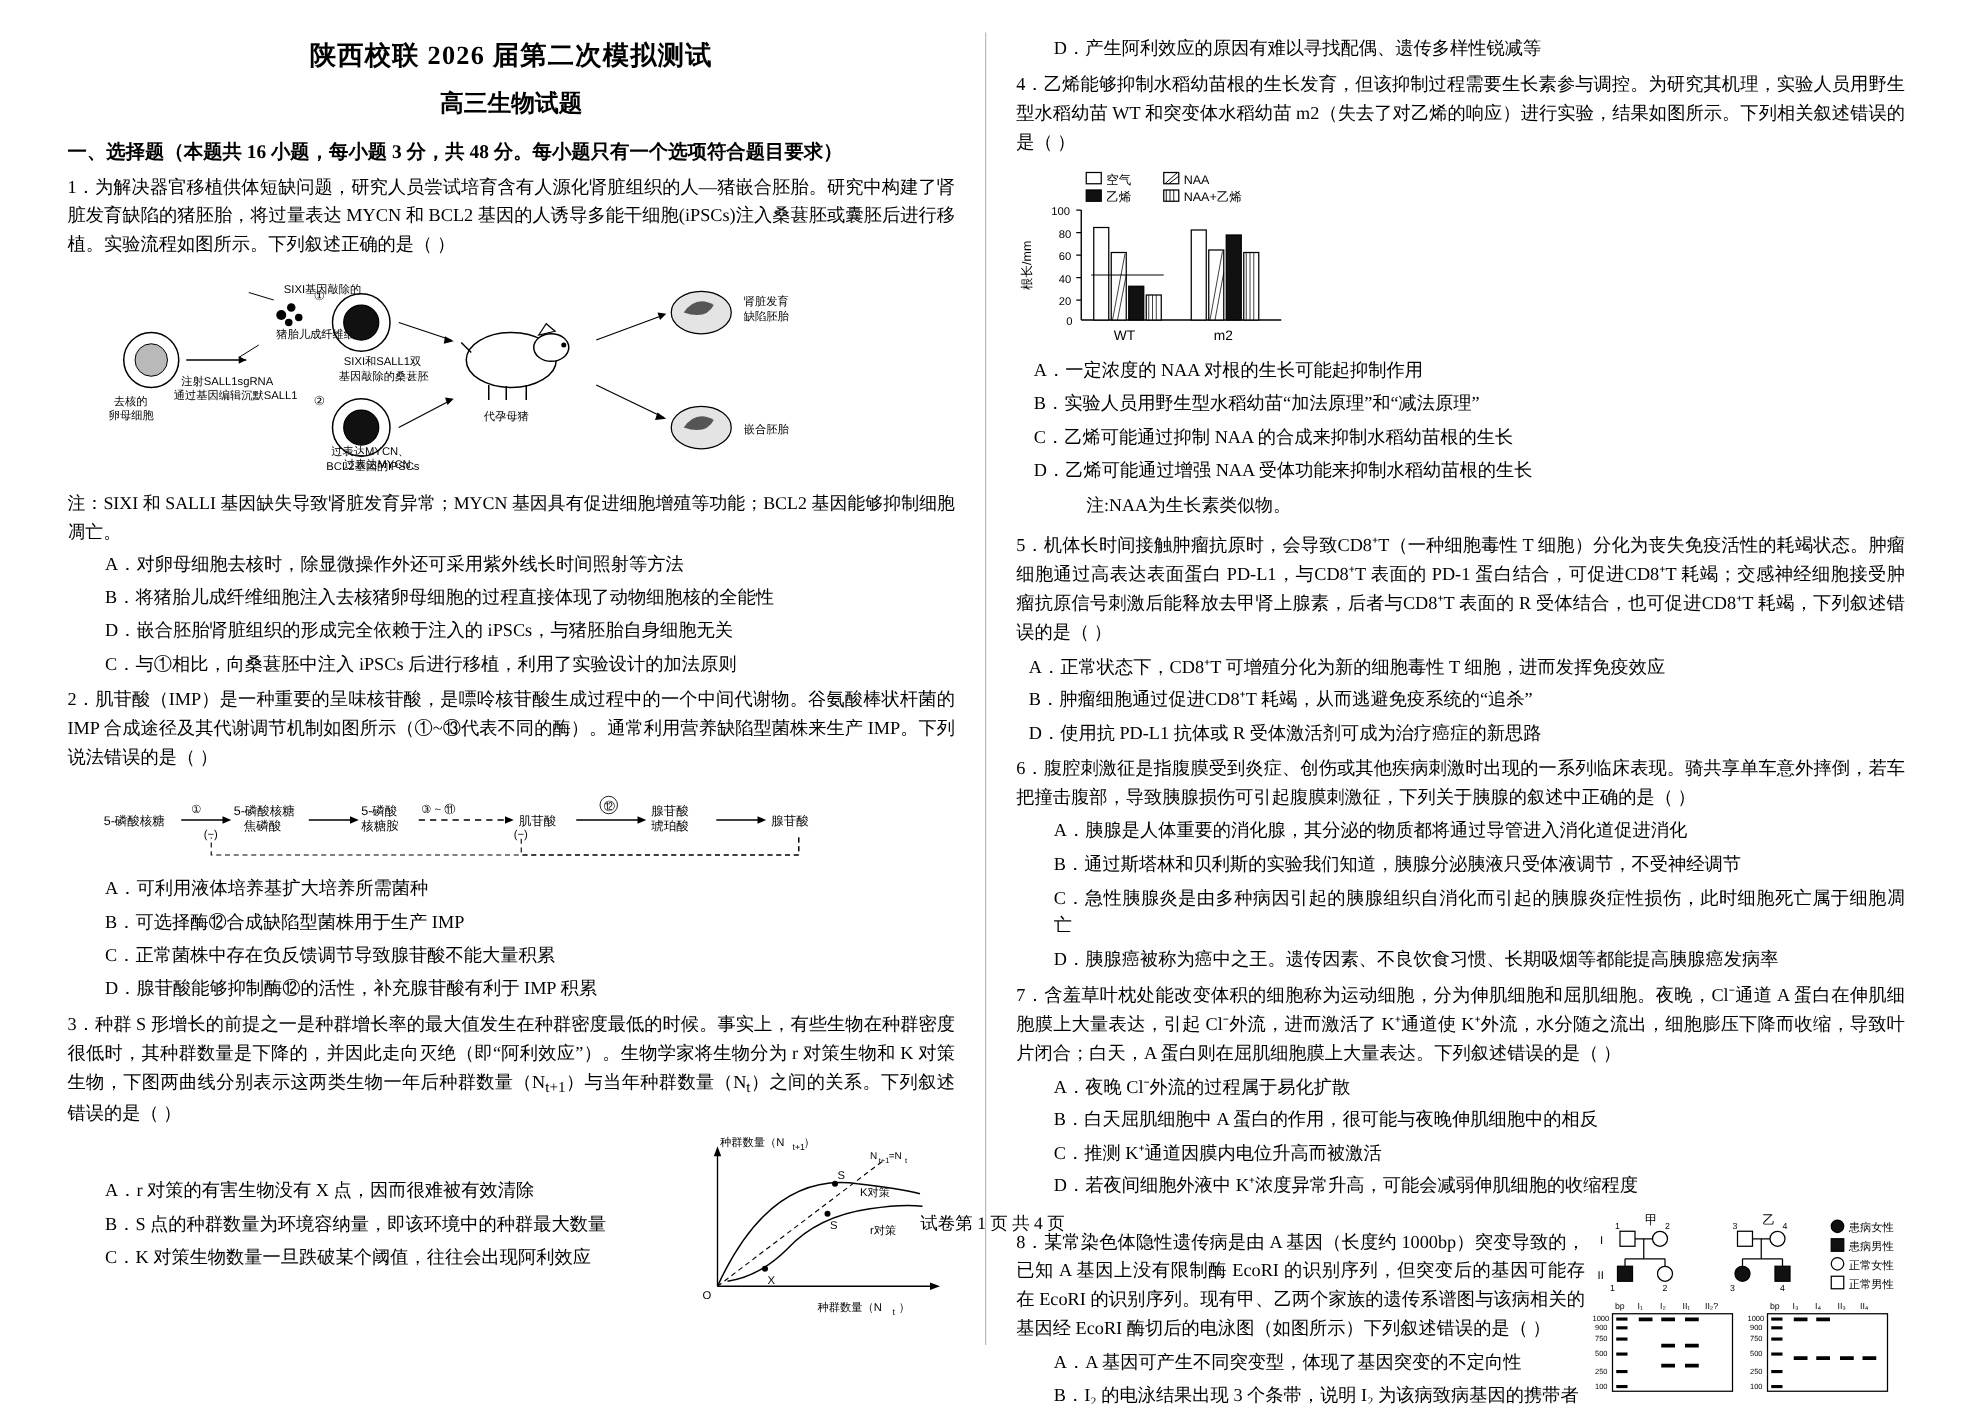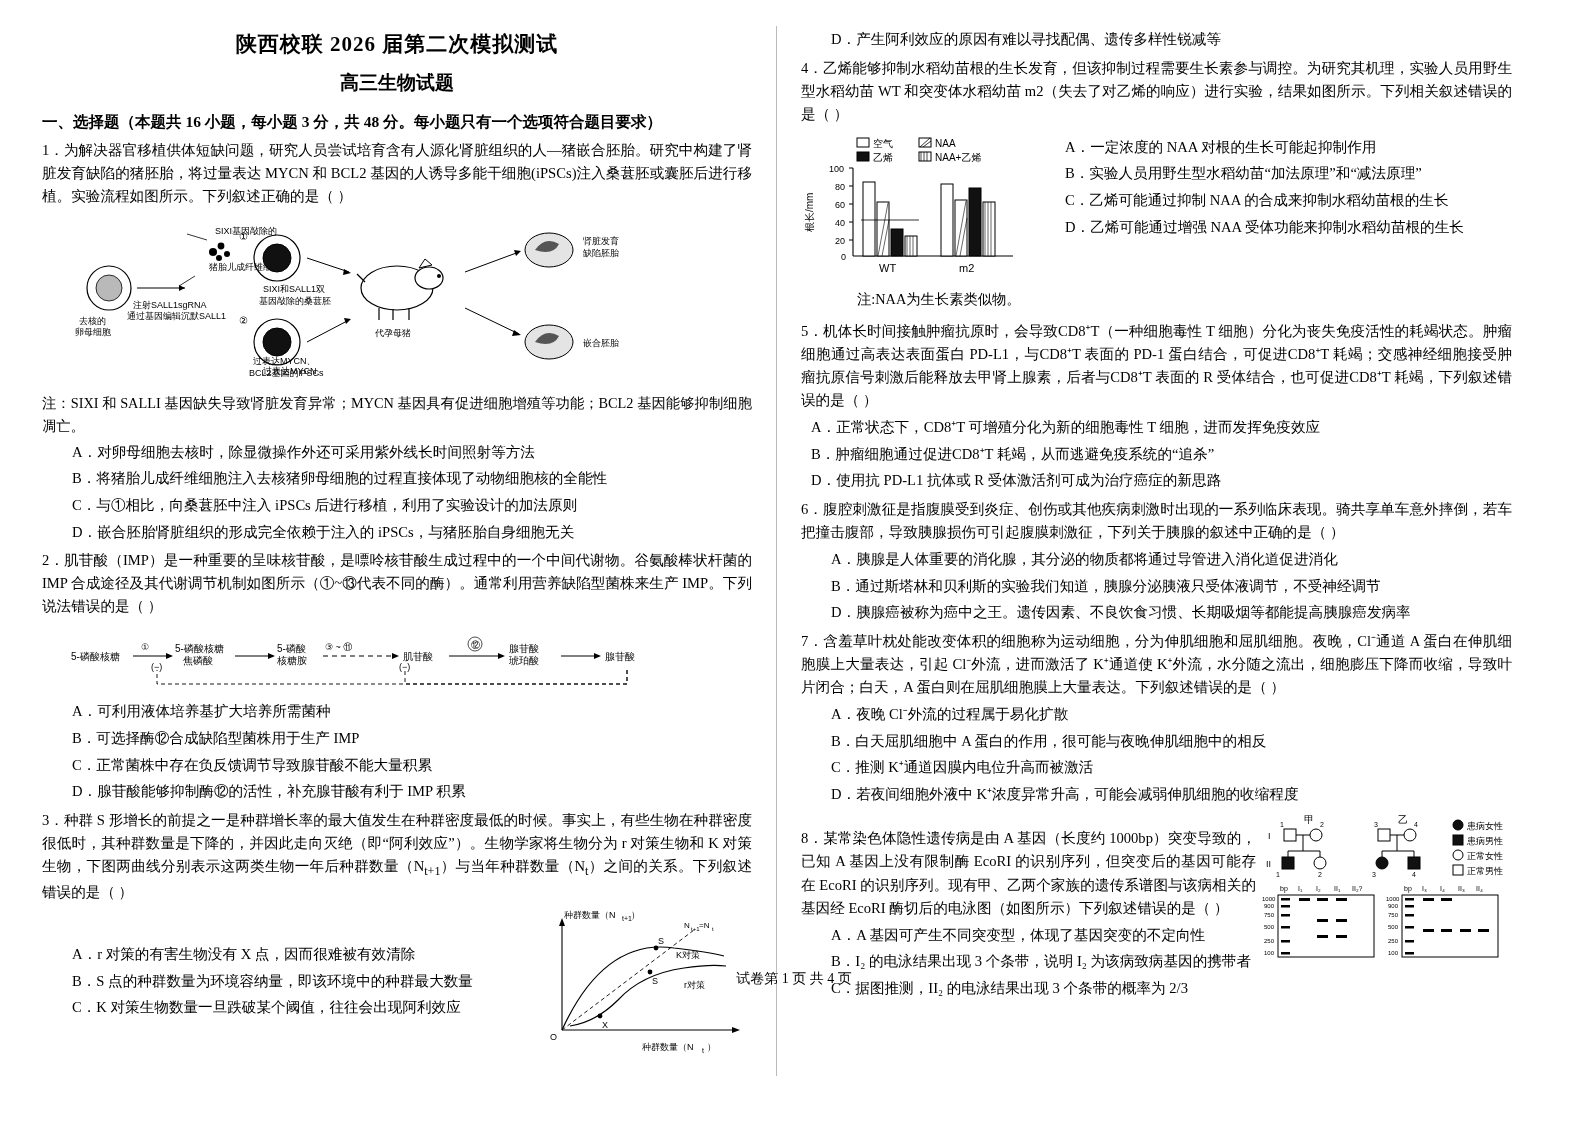--- a/index.html
+++ b/index.html
@@ -3,21 +3,21 @@
 <meta charset="utf-8">
 <style>
   html, body { margin:0; padding:0; }
   body {
     width:1588px; height:1123px;
     background:#ffffff;
     font-family:"Liberation Serif", serif;
     color:#000;
     overflow:hidden;
   }
-  .page { position:relative; width:1588px; height:1000px; box-sizing:border-box; padding:26px 34px 10px 42px; }
+  .page { position:relative; width:1588px; height:1000px; box-sizing:border-box; padding:26px 34px 10px 54px; }
   .cols { display:flex; height:1050px; }
   .col { width:735px; box-sizing:border-box; }
   .col.left { padding-right:24px; border-right:1px solid #bbb; }
   .col.right { padding-left:24px; }
 
   .title1 { text-align:center; font-size:21px; font-weight:bold; letter-spacing:1px; margin-top:4px; }
   .title2 { text-align:center; font-size:19px; font-weight:bold; margin-top:12px; }
   .title3 { text-align:center; font-size:18px; font-weight:bold; margin-top:14px; }
 
   .sec-head { font-size:15.5px; font-weight:bold; margin-top:14px; line-height:1.5; }
@@ -113,22 +113,22 @@
           <text x="516" y="130" font-size="9">嵌合胚胎</text>
 
           <text x="186" y="148" font-size="9">过表达MYCN、</text>
           <text x="182" y="160" font-size="9">BCL2基因的iPSCs</text>
         </svg>
       </div>
 
       <p class="note">注：SIXI 和 SALLI 基因缺失导致肾脏发育异常；MYCN 基因具有促进细胞增殖等功能；BCL2 基因能够抑制细胞凋亡。</p>
       <p class="opt">A．对卵母细胞去核时，除显微操作外还可采用紫外线长时间照射等方法</p>
       <p class="opt">B．将猪胎儿成纤维细胞注入去核猪卵母细胞的过程直接体现了动物细胞核的全能性</p>
+      <p class="opt">D．嵌合胚胎肾脏组织的形成完全依赖于注入的 iPSCs，与猪胚胎自身细胞无关</p>
       <p class="opt">C．与①相比，向桑葚胚中注入 iPSCs 后进行移植，利用了实验设计的加法原则</p>
-      <p class="opt">D．嵌合胚胎肾脏组织的形成完全依赖于注入的 iPSCs，与猪胚胎自身细胞无关</p>
 
       <p class="q">2．肌苷酸（IMP）是一种重要的呈味核苷酸，是嘌呤核苷酸生成过程中的一个中间代谢物。谷氨酸棒状杆菌的 IMP 合成途径及其代谢调节机制如图所示（①~⑬代表不同的酶）。通常利用营养缺陷型菌株来生产 IMP。下列说法错误的是（      ）</p>
 
       <div class="figwrap">
         <svg width="660" height="70" viewBox="0 0 660 70" class="ft">
           <text x="4" y="34" font-size="10">5-磷酸核糖</text>
           <line x1="66" y1="30" x2="104" y2="30" stroke="#000" stroke-width="1.2"></line>
           <polygon points="106,30 99,27 99,33" fill="#000"></polygon>
           <text x="74" y="24" font-size="9">①</text>
           <text x="108" y="26" font-size="10">5-磷酸核糖</text>
@@ -204,21 +204,21 @@
       </div>
 
     </div>
 
     <div class="col right">
 
       <p class="opt" style="margin-top:2px;">D．产生阿利效应的原因有难以寻找配偶、遗传多样性锐减等</p>
 
       <p class="q">4．乙烯能够抑制水稻幼苗根的生长发育，但该抑制过程需要生长素参与调控。为研究其机理，实验人员用野生型水稻幼苗 WT 和突变体水稻幼苗 m2（失去了对乙烯的响应）进行实验，结果如图所示。下列相关叙述错误的是（      ）</p>
 
-      <div style="display:flex; align-items:flex-start; margin-top:6px;">
+      <div style="display:flex; align-items:flex-start; margin-top:6px;flex-direction:column;">
         <div>
           <svg width="250" height="150" viewBox="0 0 250 150" class="ft">
 
             <rect x="56" y="6" width="12" height="9" fill="#fff" stroke="#000"></rect>
             <text x="72" y="15" font-size="10">空气</text>
             <rect x="118" y="6" width="12" height="9" fill="#fff" stroke="#000"></rect>
             <line x1="119" y1="15" x2="129" y2="6" stroke="#000" stroke-width="0.8"></line>
             <line x1="122" y1="15" x2="130" y2="9" stroke="#000" stroke-width="0.8"></line>
             <text x="134" y="15" font-size="10">NAA</text>
             <rect x="56" y="20" width="12" height="9" fill="#111" stroke="#000"></rect>
@@ -279,20 +279,21 @@
       <p class="note" style="margin-left:56px;">注:NAA为生长素类似物。</p>
 
       <p class="q" style="margin-top:10px;">5．机体长时间接触肿瘤抗原时，会导致CD8⁺T（一种细胞毒性 T 细胞）分化为丧失免疫活性的耗竭状态。肿瘤细胞通过高表达表面蛋白 PD-L1，与CD8⁺T 表面的 PD-1 蛋白结合，可促进CD8⁺T 耗竭；交感神经细胞接受肿瘤抗原信号刺激后能释放去甲肾上腺素，后者与CD8⁺T 表面的 R 受体结合，也可促进CD8⁺T 耗竭，下列叙述错误的是（      ）</p>
       <p class="opt2">A．正常状态下，CD8⁺T 可增殖分化为新的细胞毒性 T 细胞，进而发挥免疫效应</p>
       <p class="opt2">B．肿瘤细胞通过促进CD8⁺T 耗竭，从而逃避免疫系统的“追杀”</p>
       <p class="opt2">D．使用抗 PD-L1 抗体或 R 受体激活剂可成为治疗癌症的新思路</p>
 
       <p class="q">6．腹腔刺激征是指腹膜受到炎症、创伤或其他疾病刺激时出现的一系列临床表现。骑共享单车意外摔倒，若车把撞击腹部，导致胰腺损伤可引起腹膜刺激征，下列关于胰腺的叙述中正确的是（      ）</p>
       <p class="opt">A．胰腺是人体重要的消化腺，其分泌的物质都将通过导管进入消化道促进消化</p>
       <p class="opt">B．通过斯塔林和贝利斯的实验我们知道，胰腺分泌胰液只受体液调节，不受神经调节</p>
+      <p class="opt">C．急性胰腺炎是由多种病因引起的胰腺组织自消化而引起的胰腺炎症性损伤，此时细胞死亡属于细胞凋亡</p>
       <p class="opt">D．胰腺癌被称为癌中之王。遗传因素、不良饮食习惯、长期吸烟等都能提高胰腺癌发病率</p>
 
       <p class="q">7．含羞草叶枕处能改变体积的细胞称为运动细胞，分为伸肌细胞和屈肌细胞。夜晚，Cl⁻通道 A 蛋白在伸肌细胞膜上大量表达，引起 Cl⁻外流，进而激活了 K⁺通道使 K⁺外流，水分随之流出，细胞膨压下降而收缩，导致叶片闭合；白天，A 蛋白则在屈肌细胞膜上大量表达。下列叙述错误的是（      ）</p>
       <p class="opt">A．夜晚 Cl⁻外流的过程属于易化扩散</p>
       <p class="opt">B．白天屈肌细胞中 A 蛋白的作用，很可能与夜晚伸肌细胞中的相反</p>
       <p class="opt">C．推测 K⁺通道因膜内电位升高而被激活</p>
       <p class="opt">D．若夜间细胞外液中 K⁺浓度异常升高，可能会减弱伸肌细胞的收缩程度</p>
 
       <div style="display:flex; align-items:flex-start; margin-top:6px;">
         <div style="flex:1;">

